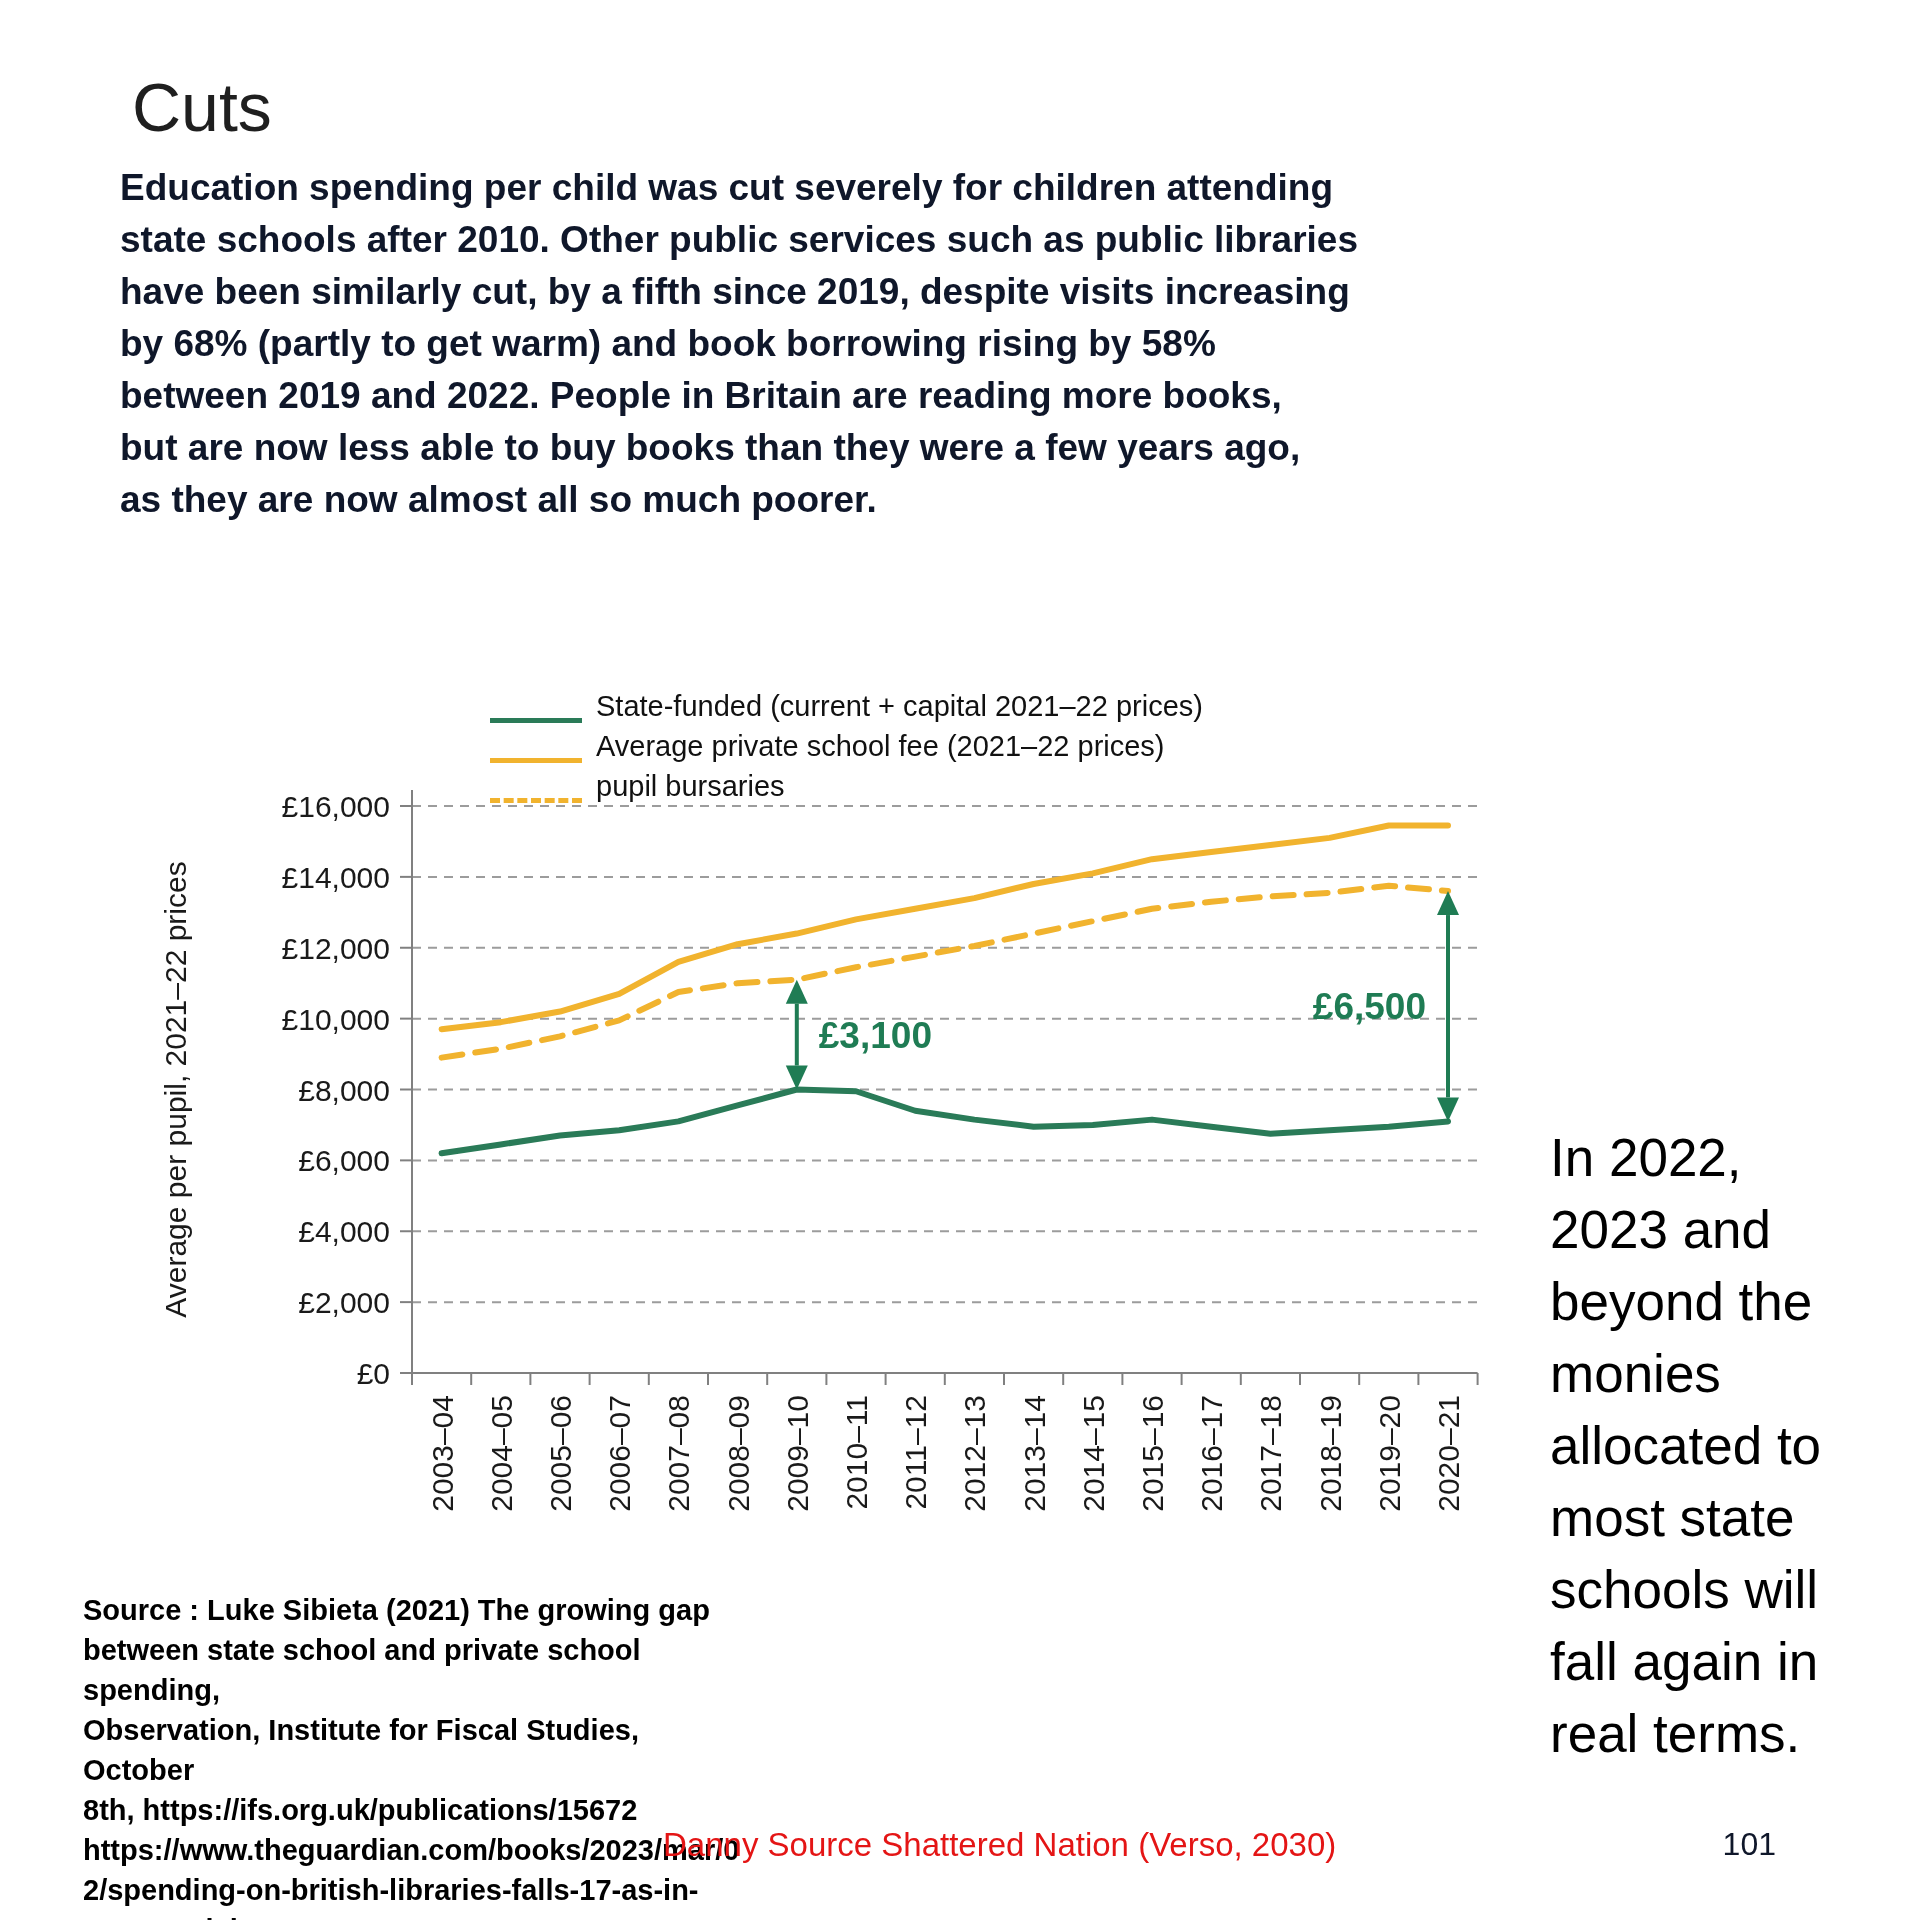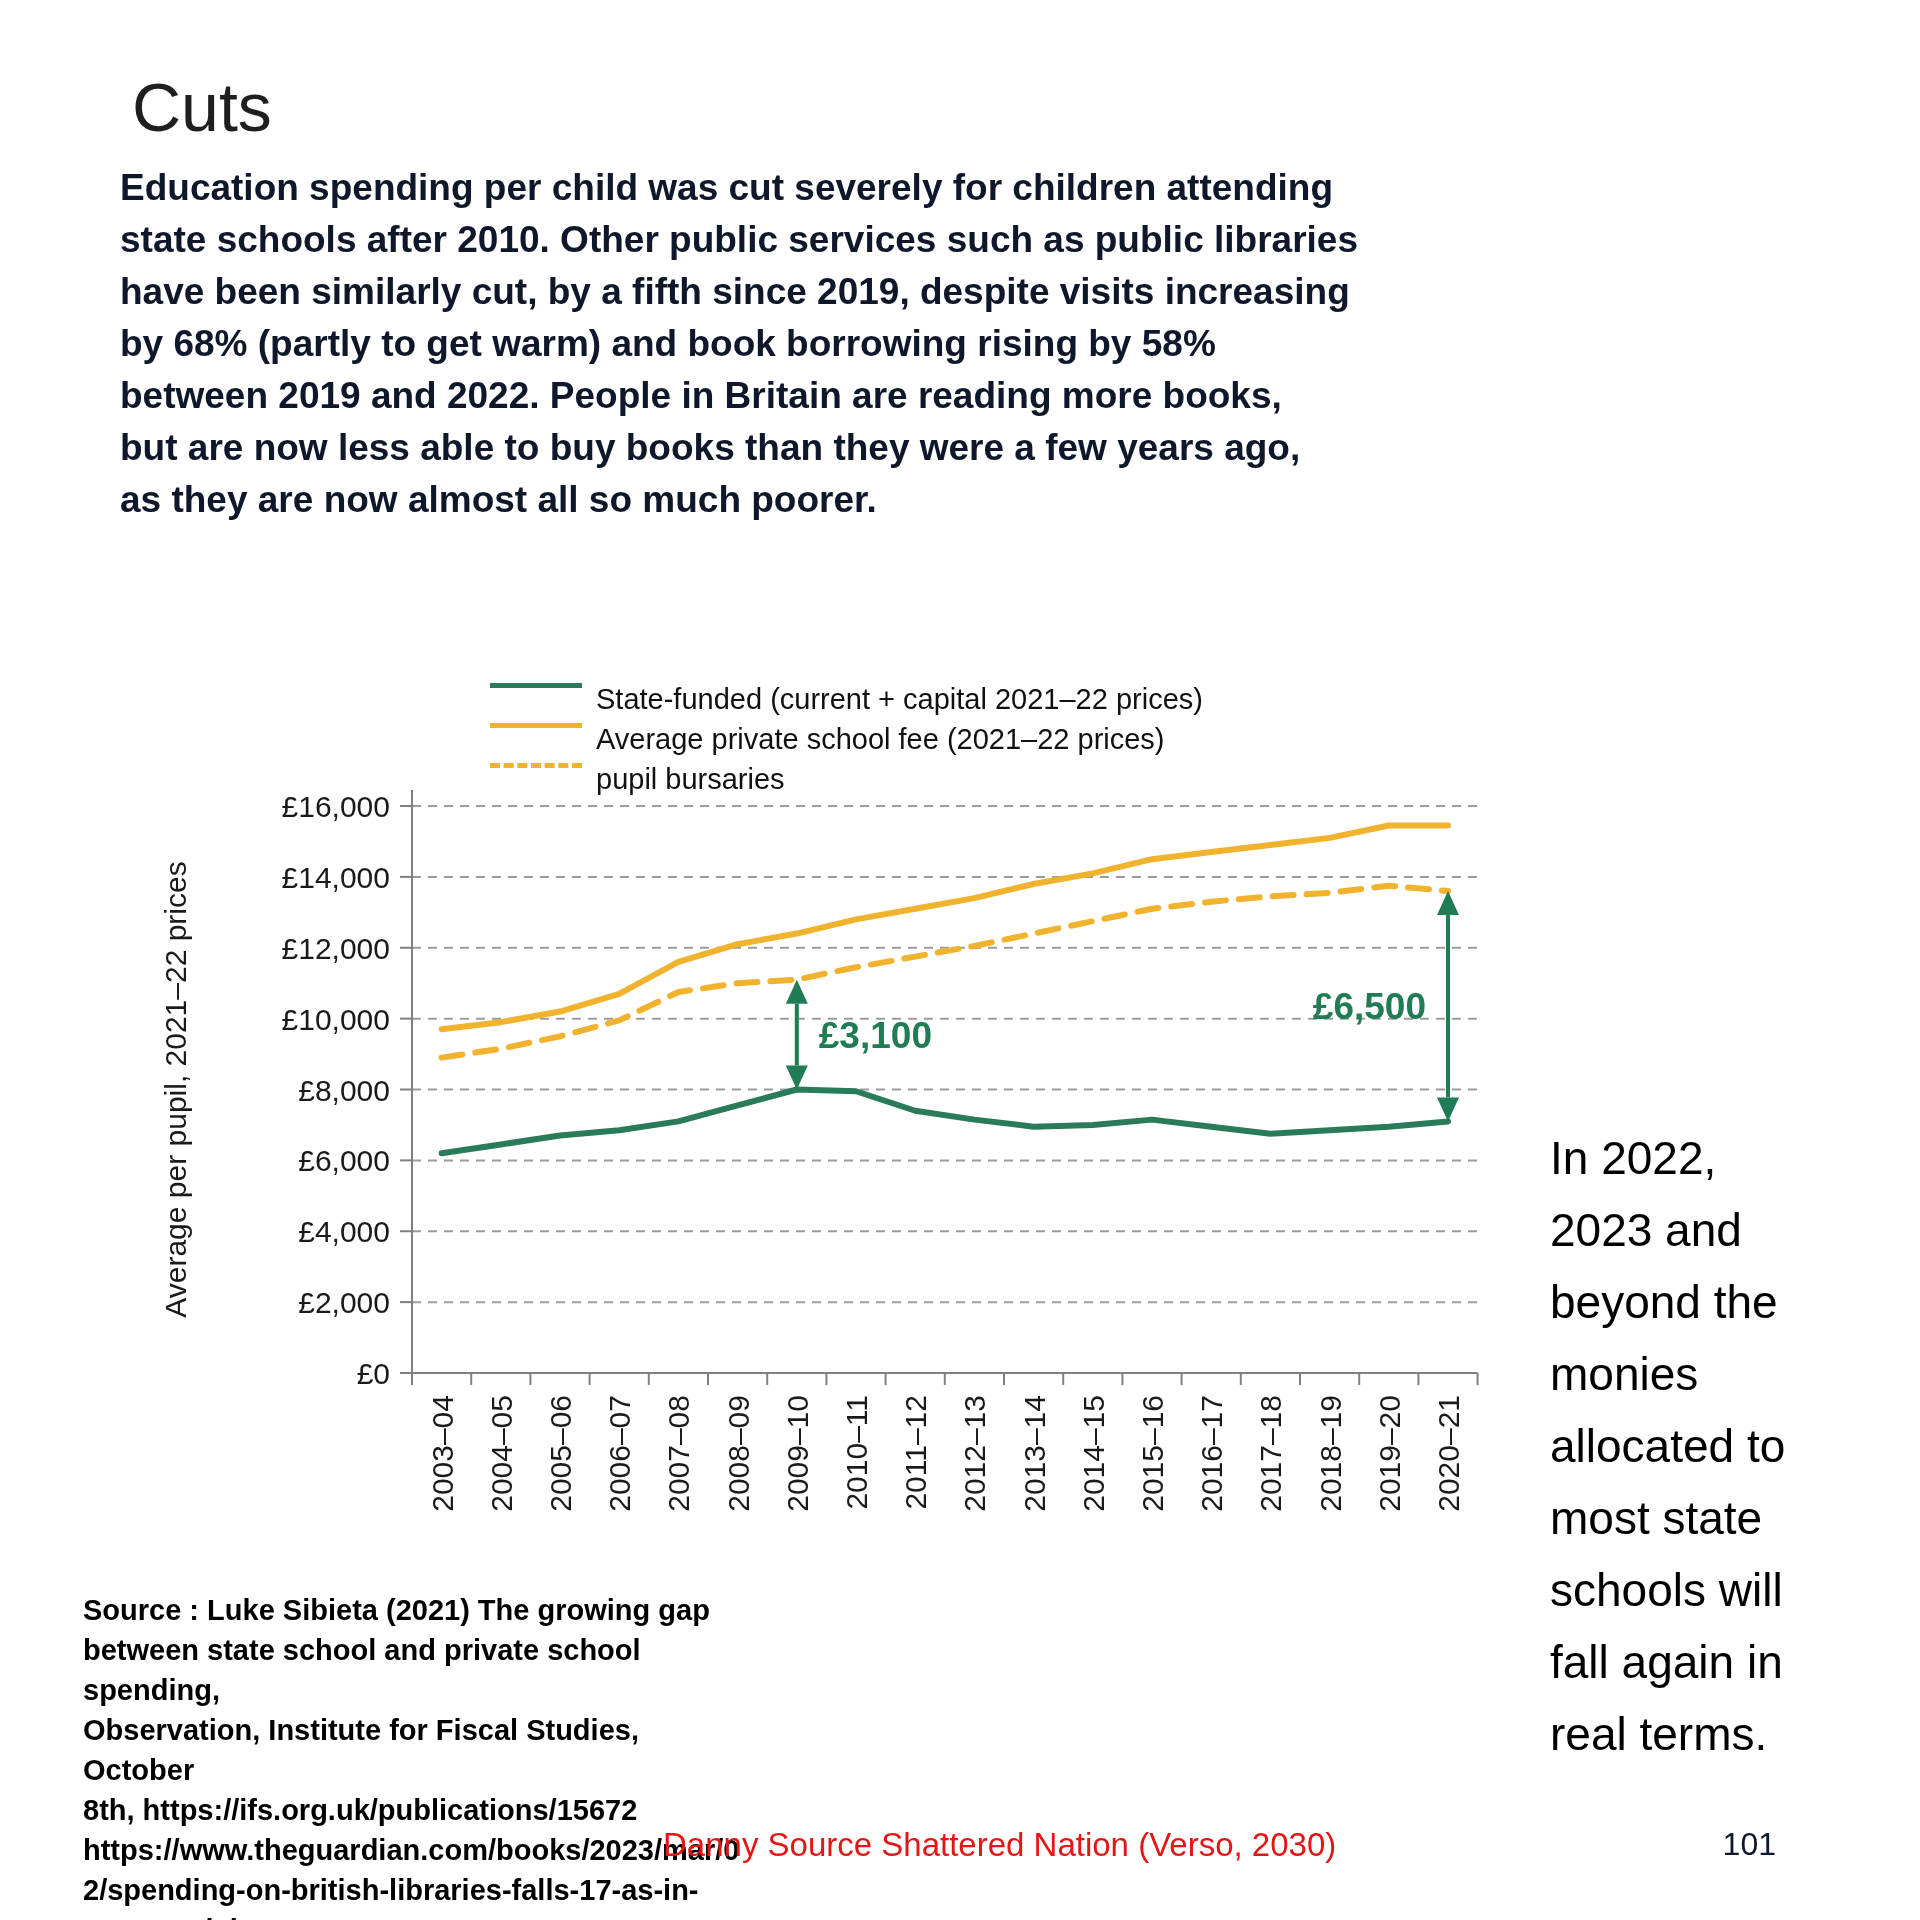--- a/index.html
+++ b/index.html
@@ -11,29 +11,29 @@
     position:absolute;left:120px;top:58px;margin:12px;
     font-size:68px;font-weight:400;color:#1f1f1f;letter-spacing:0px;line-height:1.1;
   }
   .intro{
     position:absolute;left:120px;top:162px;margin:0;width:1700px;
     font-size:37px;font-weight:700;line-height:52px;color:#0f172a;
     white-space:pre-line;
   }
   .chart{position:absolute;left:150px;top:683px;width:1370px;height:890px;}
   .legend{position:absolute;left:340px;top:0;display:flex;flex-direction:column;}
-  .legend-row{display:flex;align-items:flex-start;height:40px;}
+  .legend-row{display:flex;align-items:flex-end;height:40px;}
   .swatch{width:92px;height:0;border-top-width:5px;border-top-style:solid;margin-right:14px;}
   .swatch.dashed{border-top-style:dashed;}
   .legend-label{font-size:29px;color:#111;white-space:nowrap;}
   .plot{position:absolute;left:0;top:0;}
   .plot text{font-family:"Liberation Sans",sans-serif;}
   .sidenote{
     position:absolute;left:1550px;top:1122px;width:360px;
-    font-size:46px;font-weight:400;line-height:72px;color:#000;
+    font-size:53px;font-weight:400;line-height:72px;color:#000;
     white-space:pre-line;
   }
   .source{
     position:absolute;left:83px;top:1590px;width:640px;
     font-size:29px;font-weight:700;line-height:40px;color:#000;
     white-space:pre-line;
   }
   .footer{
     position:absolute;left:663px;top:1826px;
     font-size:33px;color:#e41515;white-space:nowrap;

